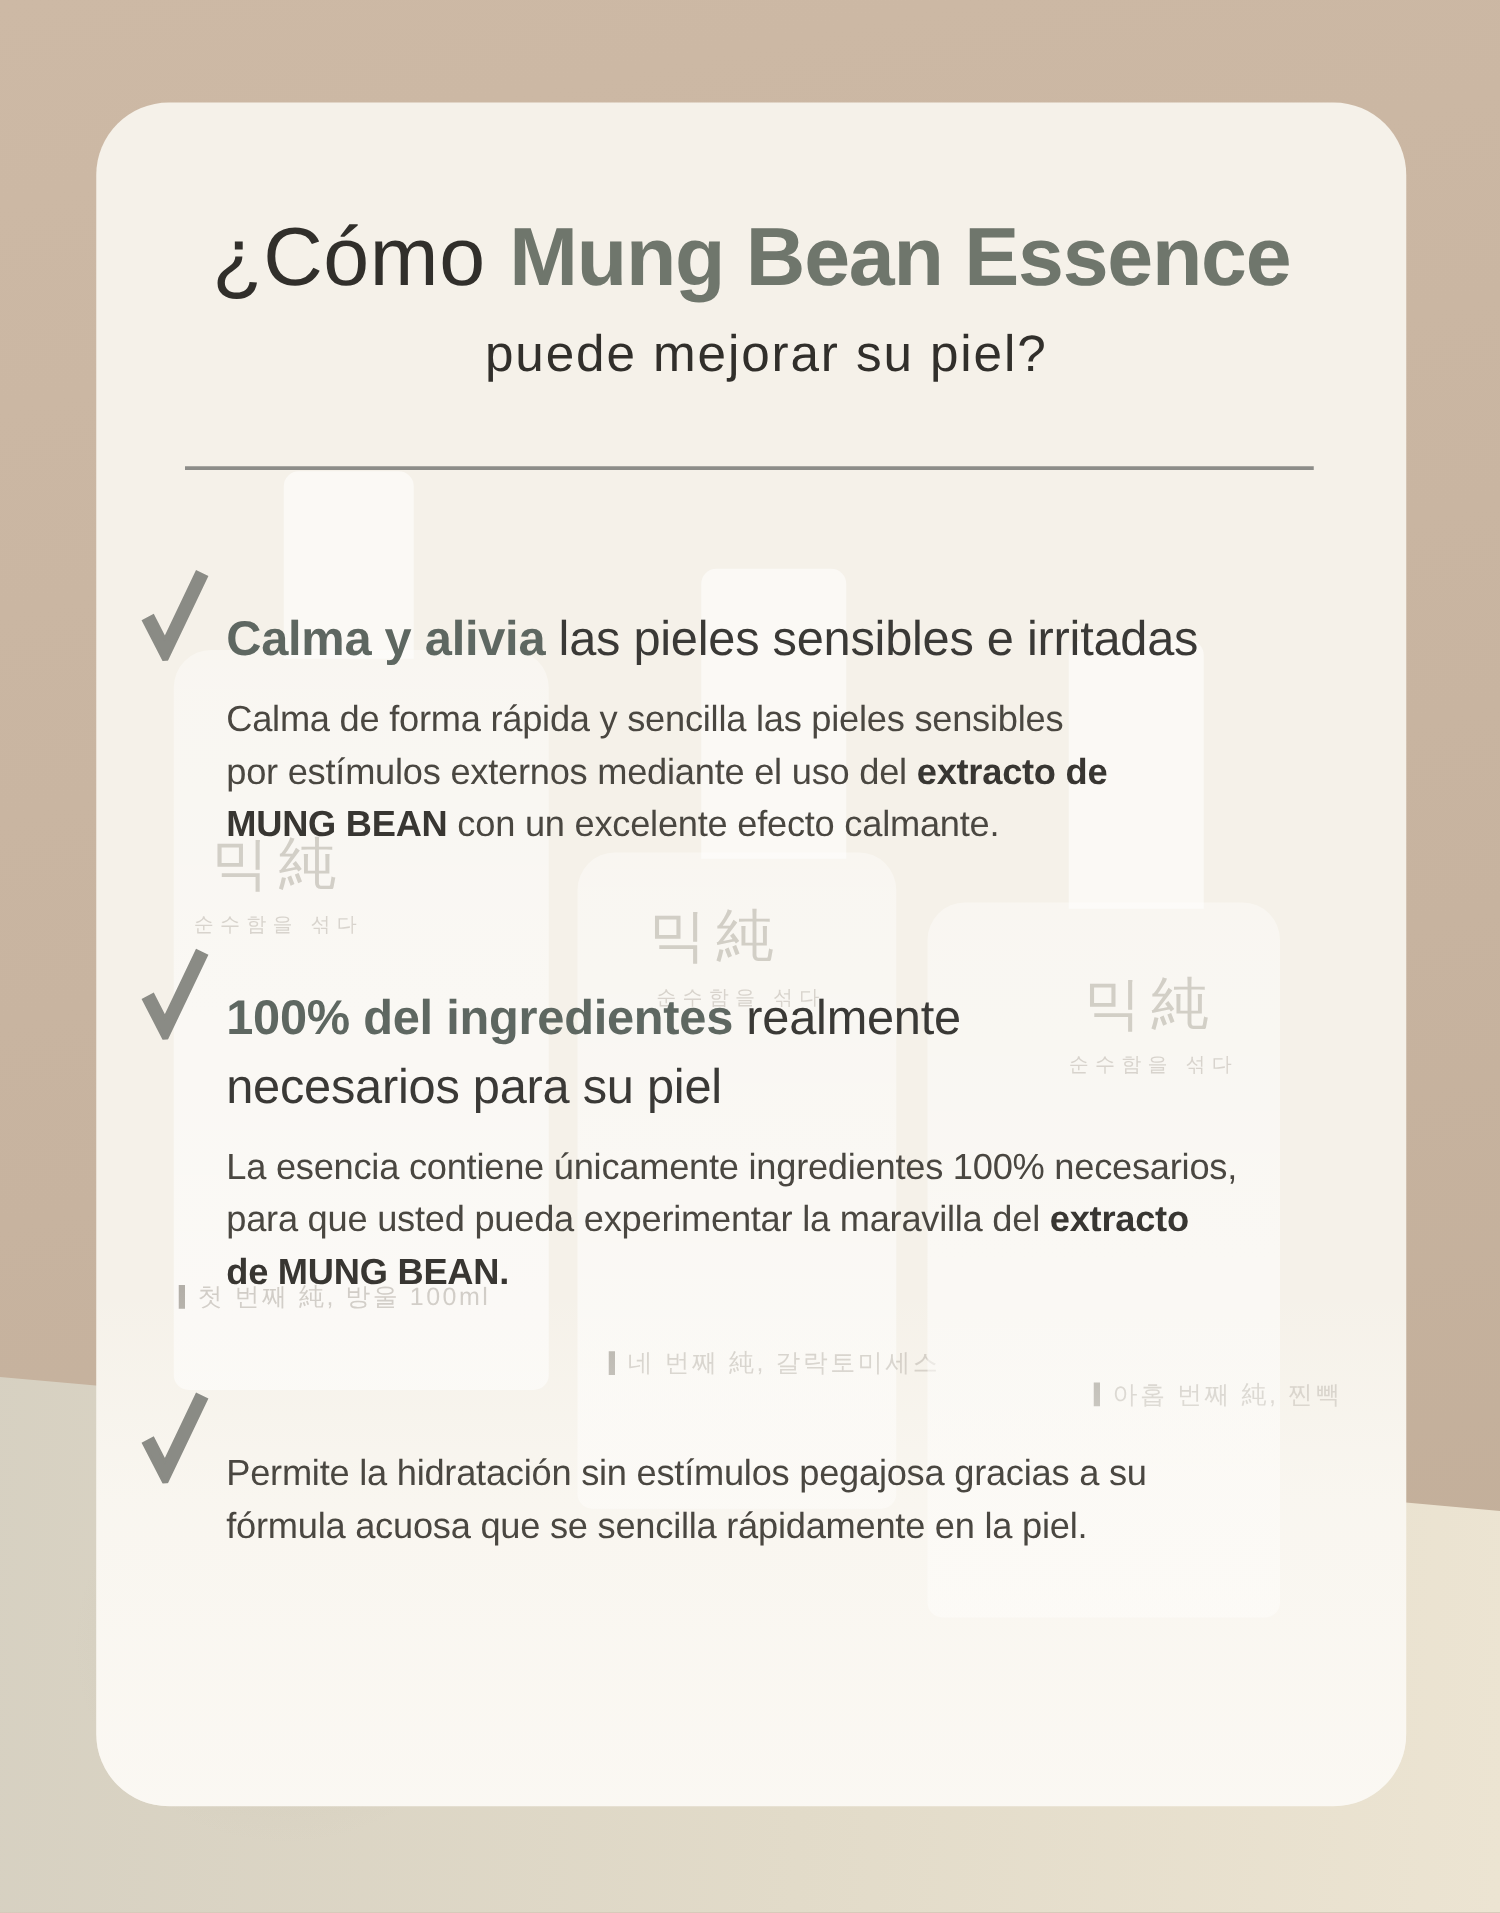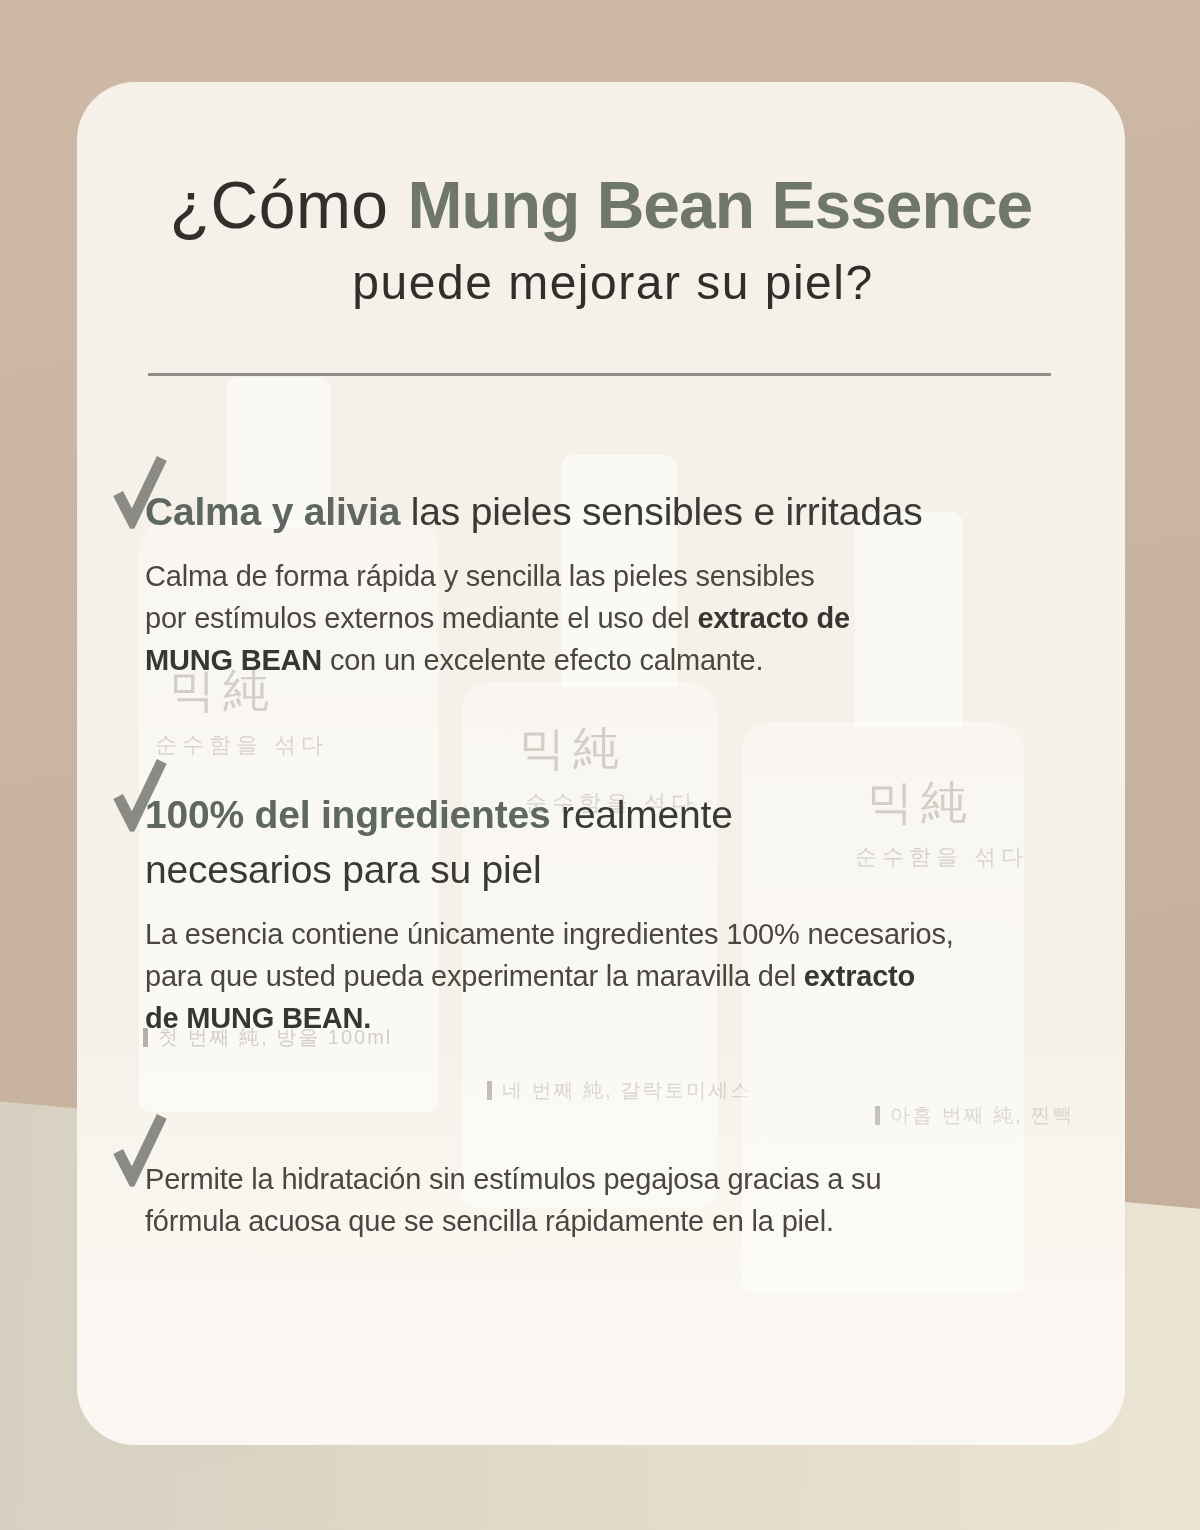--- a/index.html
+++ b/index.html
@@ -20,21 +20,21 @@
   .card{position:absolute;left:77px;top:82px;width:1048px;height:1363px;
     background:var(--card_bg,#f5f1e9);border-radius:58px;overflow:hidden;}
 
   
   .bottles{position:absolute;inset:0;}
   .bottle{position:absolute;}
   .bottle .neck{position:absolute;background:rgba(255,255,255,0.55);border-radius:12px 12px 0 0;}
   .bottle .body{position:absolute;background:linear-gradient(180deg,rgba(255,255,255,0.38),rgba(255,255,255,0.62));
     border-radius:30px 30px 12px 12px;}
   .bottle .logo{position:absolute;font-size:46px;letter-spacing:8px;color:rgba(138,131,118,0.35);white-space:nowrap;}
-  .bottle .tagline{position:absolute;font-size:22px;letter-spacing:5px;color:rgba(148,141,128,0.33);white-space:nowrap;}
+  .bottle .tagline{position:absolute;font-size:16px;letter-spacing:5px;color:rgba(148,141,128,0.33);white-space:nowrap;}
   .bottle .footer{position:absolute;font-size:20px;letter-spacing:2px;color:rgba(120,112,100,0.32);white-space:nowrap;}
   .bottle .footer::before{content:"";display:inline-block;width:5px;height:19px;margin-right:10px;
     background:rgba(90,84,74,0.45);vertical-align:-3px;}
 
   
   .bottle.b1{left:0;top:0;}
   .bottle.b1 .neck{left:150px;top:295px;width:104px;height:150px;}
   .bottle.b1 .body{left:62px;top:438px;width:300px;height:592px;}
   .bottle.b1 .logo{left:92px;top:578px;}
   .bottle.b1 .tagline{left:78px;top:648px;}
@@ -53,32 +53,32 @@
   .bottle.b3 .footer{left:798px;top:1020px;}
 
   
   .veil{position:absolute;left:0;right:0;top:950px;bottom:0;
     background:linear-gradient(180deg,rgba(252,250,245,0) 0%,rgba(252,250,245,0.55) 40%,rgba(253,251,247,0.7) 100%);}
 
   .content{position:absolute;inset:0;}
 
   .title{position:absolute;top:84px;left:0;right:0;text-align:center;color:var(--title_text,#312f2b);}
   .title .line{font-size:66px;line-height:78px;font-weight:300;letter-spacing:0.5px;white-space:nowrap;}
-  .title .line2{font-size:48px;letter-spacing:1.5px;padding-left:24px;}
+  .title .line2{font-size:41px;letter-spacing:1.5px;padding-left:24px;}
   .title .hl{font-weight:800;color:var(--accent_title,#6f766c);letter-spacing:-1px;}
 
   .divider{position:absolute;top:291px;left:71px;width:903px;height:3px;background:var(--divider,#8d8d89);}
 
   .sections{position:absolute;inset:0;}
   .section{position:absolute;left:0;width:100%;}
   .section.s1{top:402px;}
   .section.s2{top:705px;}
   .section.s3{top:1060px;}
   .check{position:absolute;left:33px;top:-30px;width:62px;height:74px;transform:rotate(-4deg);}
-  .sec-text{margin-left:68px;margin-right:60px;}
+  .sec-text{margin-left:104px;margin-right:60px;}
   .sec-heading{font-size:39px;line-height:55px;letter-spacing:-0.2px;color:var(--heading_text,#3a3936);font-weight:400;}
   .sec-heading .hb{font-weight:700;color:var(--accent_heading,#5e6761);}
   .sec-body{margin-top:16px;font-size:29px;line-height:42px;letter-spacing:-0.2px;color:var(--body_text,#4a4741);}
   .sec-body .bb{font-weight:700;color:#383632;}
   .h-line,.b-line{white-space:nowrap;}
 </style>
 </head>
 <body>
 
 <div class="stage">

